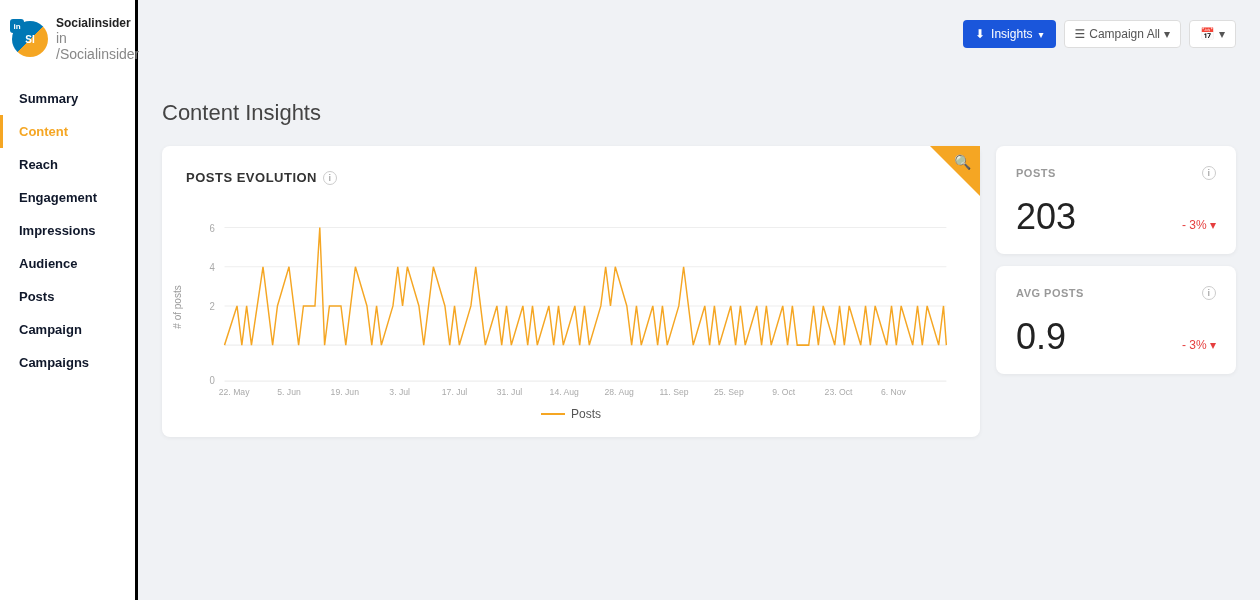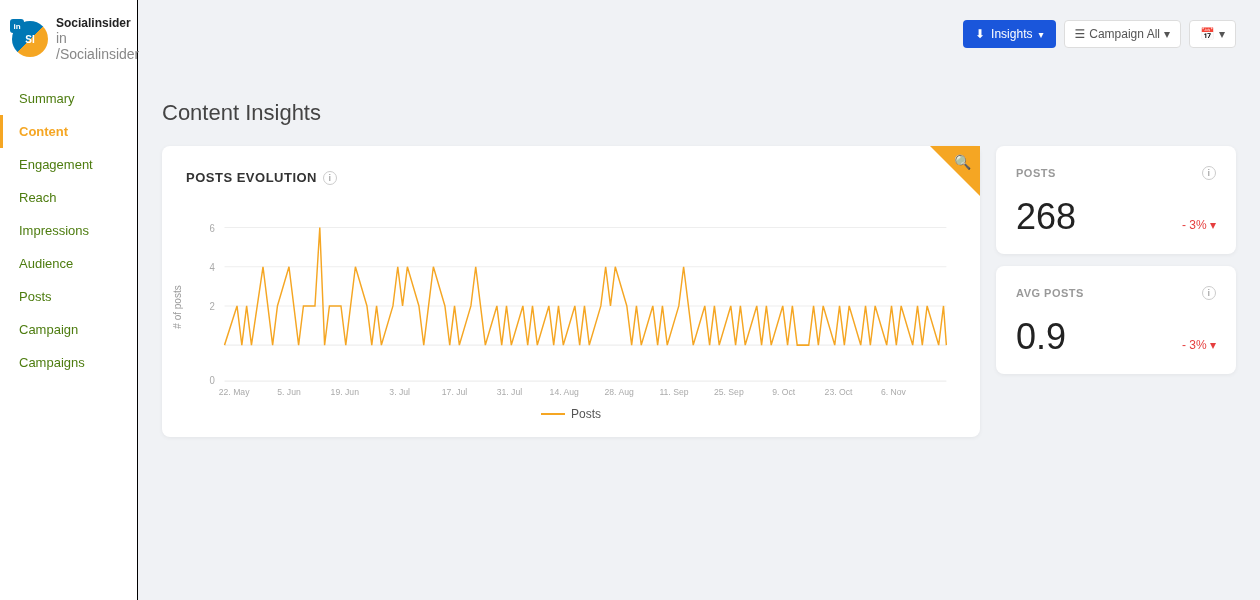--- a/index.html
+++ b/index.html
@@ -11,21 +11,21 @@
       min-height: 600px;
       width: 1260px;
     }
 
     
     .sidebar {
       position: fixed;
       left: 0; top: 0; bottom: 0;
       width: 138px;
       background: #fff;
-      border-right: 1px solid #000000;
+      border-right: 3px solid #000000;
       display: flex;
       flex-direction: column;
       padding-top: 16px;
       z-index: 10;
     }
     .brand {
       display: flex;
       align-items: center;
       gap: 8px;
       padding: 0 12px 20px 12px;
@@ -56,22 +56,23 @@
       font-weight: bold;
     }
     .brand-info { display: flex; flex-direction: column; }
     .brand-name { font-weight: 700; font-size: 12px; color: #222; }
     .brand-handle { font-size: 14px; color: #888; }
 
     .nav-item {
       padding: 9px 16px;
       cursor: pointer;
       font-size: 13px;
-      color: #4d7c0f;
+      color: #0f172a;
       border-left: 3px solid transparent;
+      font-weight: bold;
     }
     .nav-item.active {
       color: #f5a623;
       border-left-color: #f5a623;
       font-weight: 600;
     }
 
     
     .main {
       margin-left: 138px;
@@ -270,22 +271,22 @@
       SI
     </div>
     <div class="brand-info">
       <span class="brand-name">Socialinsider</span>
       <span class="brand-handle">in /Socialinsider</span>
     </div>
   </div>
 
   <div class="nav-item">Summary</div>
   <div class="nav-item active">Content</div>
+  <div class="nav-item">Reach</div>
   <div class="nav-item">Engagement</div>
-  <div class="nav-item">Reach</div>
   <div class="nav-item">Impressions</div>
   <div class="nav-item">Audience</div>
   <div class="nav-item">Posts</div>
   <div class="nav-item">Campaign</div>
   <div class="nav-item">Campaigns</div>
 </div>
 
 <div class="main">
 
   <div class="topbar">
@@ -388,21 +389,21 @@
     </div>
 
     <div class="stats-sidebar">
 
       <div class="stat-card">
         <div class="stat-label">
           <span>POSTS</span>
           <div class="info-icon">i</div>
         </div>
         <div class="stat-value">
-          <span>268</span>
+          <span>203</span>
           <span class="stat-change">- 3% ▾</span>
         </div>
       </div>
 
       <div class="stat-card">
         <div class="stat-label">
           <span>AVG POSTS</span>
           <div class="info-icon">i</div>
         </div>
         <div class="stat-value">

